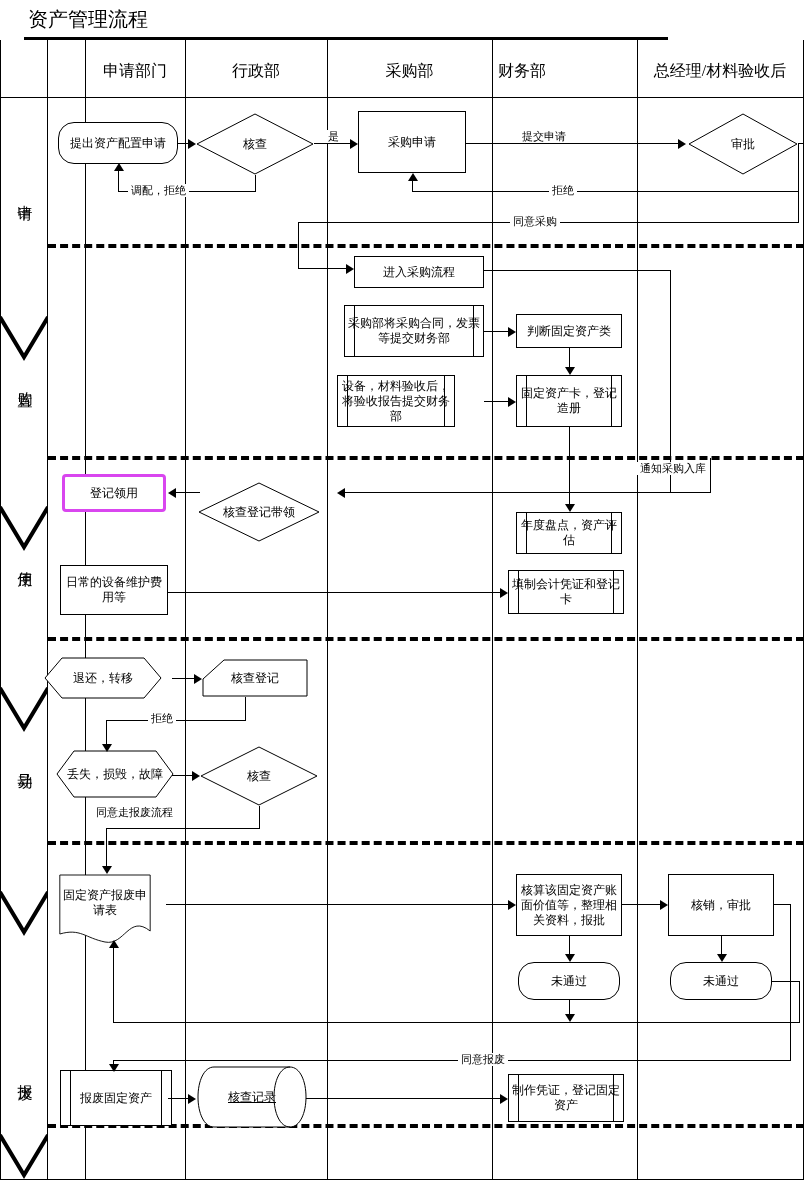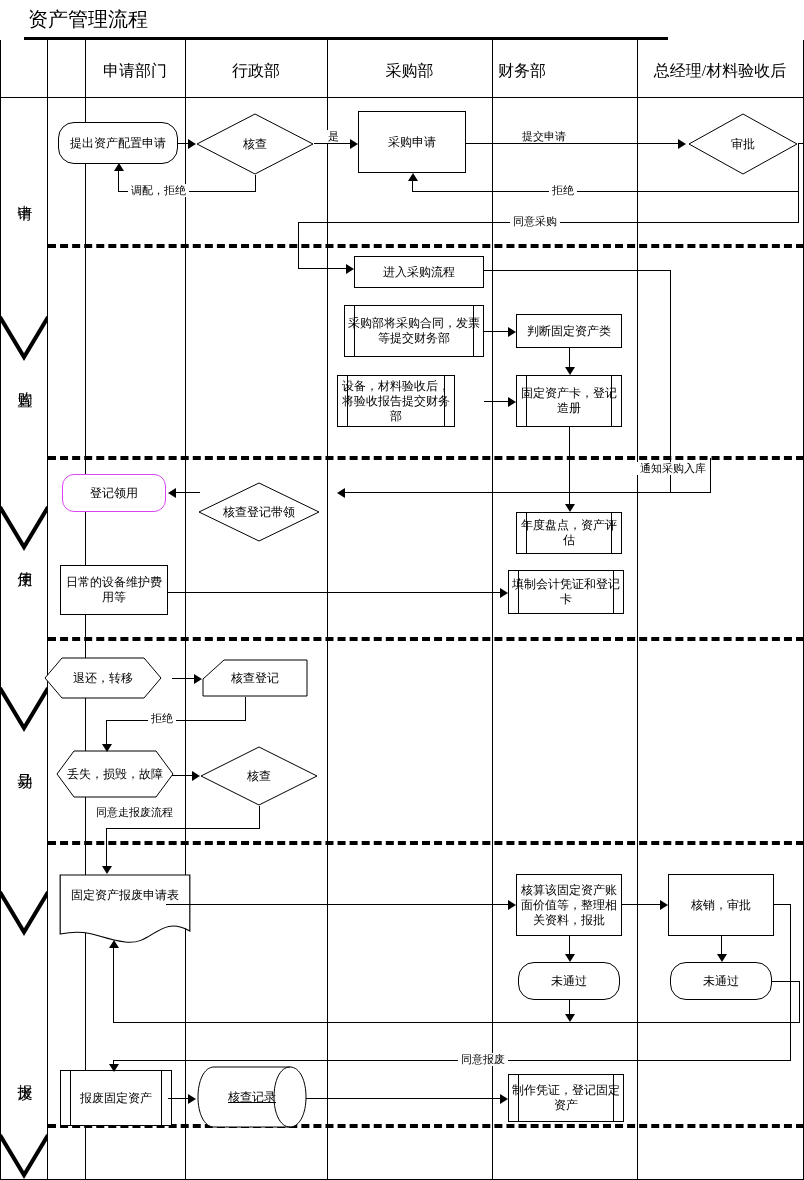--- a/index.html
+++ b/index.html
@@ -58,21 +58,21 @@
   .node{
     position:absolute;box-sizing:border-box;
     display:flex;align-items:center;justify-content:center;
     text-align:center;
     font-size:12px;line-height:15px;
     background:#fff;
     padding:1px 3px;
   }
   .rect{border:1px solid #000;}
   .rounded{border:1px solid #000;border-radius:16px;}
-  .rounded-sm{border:1px solid #d946ef;border-radius:12px;}
+  .rounded-sm{border:3px solid #d946ef;border-radius:4px;}
   
   .predef{border:1px solid #000;}
   .predef::before,.predef::after{
     content:"";position:absolute;top:0;bottom:0;width:1px;background:#000;
   }
   .predef::before{left:9px;}
   .predef::after{right:9px;}
   
   .diamond{
     position:absolute;
@@ -347,21 +347,21 @@
 
   <div class="conn h" style="left:172px;top:775px;width:20px;"></div>
   <div class="arrow right" style="left:192px;top:771px;"></div>
 
   <div class="conn v" style="left:259px;top:806px;height:22px;"></div>
   <div class="conn h" style="left:106px;top:828px;width:154px;"></div>
   <div class="conn v" style="left:106px;top:828px;height:42px;"></div>
   <div class="arrow down" style="left:102px;top:866px;"></div>
   <div class="edge-label" style="left:93px;top:806px;">同意走报废流程</div>
 
-  <div class="docshape" style="left:59px;top:874px;width:132px;height:70px;">
+  <div class="docshape" style="left:59px;top:874px;width:92px;height:70px;">
     <svg class="dcsvg" viewBox="0 0 112 70" preserveAspectRatio="none">
       <path d="M1,1 L111,1 L111,57 C85,40 80,72 56,68 C32,64 26,54 1,60 Z" fill="#fff" stroke="#000" stroke-width="1"></path>
     </svg>
     <span class="dclabel">固定资产报废申请表</span>
   </div>
 
   <div class="node rect" style="left:516px;top:874px;width:106px;height:62px;">
     <span>核算该固定资产账面价值等，整理相关资料，报批</span>
   </div>
 

